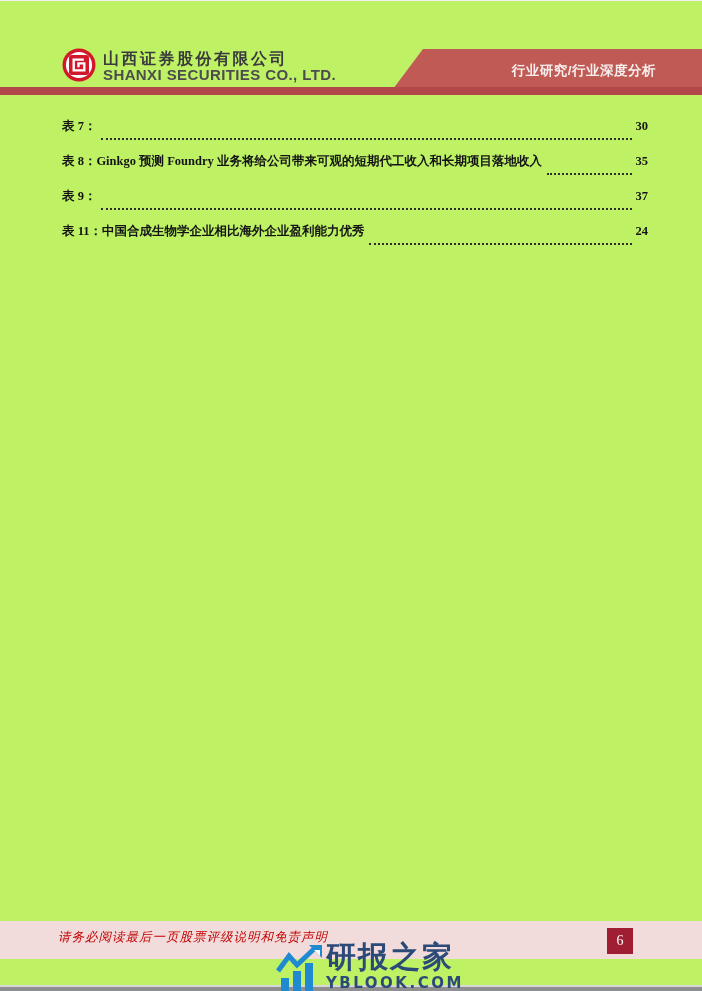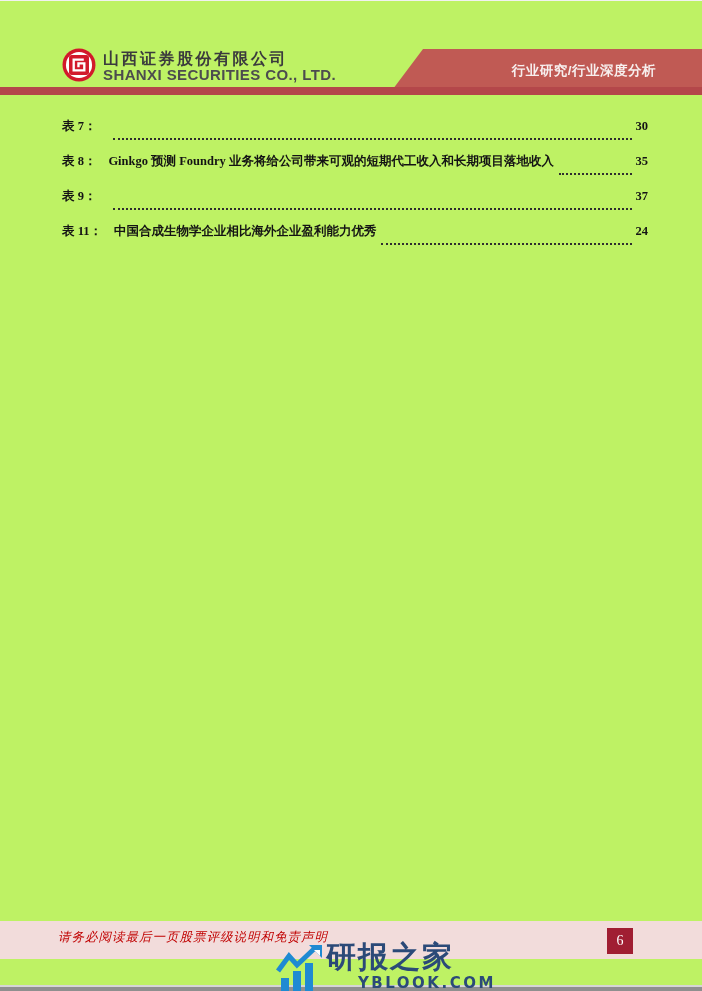--- a/index.html
+++ b/index.html
@@ -39,21 +39,21 @@
     background:var(--bar-red);
   }
 
   
   .toc { position:absolute; top:108px; left:62px; right:54px; }
   .toc-row {
     display:flex; align-items:baseline; height:35px;
     font-weight:bold; font-size:12.5px; color:#141414;
     padding-top:9px;
   }
-  .toc-label { white-space:nowrap; margin-right:12px; }
+  .toc-label { white-space:nowrap; }
   .toc-title { white-space:nowrap; }
   .toc-dots {
     flex:1 1 auto; min-width:12px; align-self:flex-end;
     border-bottom:2px dotted #2e2e2e; margin:0 4px 4px 5px; height:1px;
   }
   .toc-page { white-space:nowrap; }
 
   
   .footer-bar {
     position:absolute; left:0; top:920px; width:702px; height:38px;
@@ -73,21 +73,21 @@
   
   .watermark { position:absolute; left:276px; top:940px; display:flex; z-index:5; }
   .wm-logo { width:46px; height:48px; margin-top:4px; }
   .wm-text { margin-left:4px; }
   .wm-name {
     font-family:"DejaVu Sans", sans-serif; font-weight:bold;
     font-size:30px; line-height:32px; letter-spacing:2px; color:var(--wm-navy);
   }
   .wm-site {
     font-family:"DejaVu Sans", sans-serif; font-weight:bold;
-    font-size:15px; letter-spacing:2.5px; color:var(--wm-navy); margin-top:1px;margin-left:32px;
+    font-size:15px; letter-spacing:2.5px; color:var(--wm-navy); margin-top:1px;
   }
 
   .bottom-strip {
     position:absolute; left:0; top:984px; width:702px; height:7px;
     background:#8f8f8f; border-top:2px solid #d6d6d6; z-index:1;
   }
 </style>
 </head>
 <body>
 

